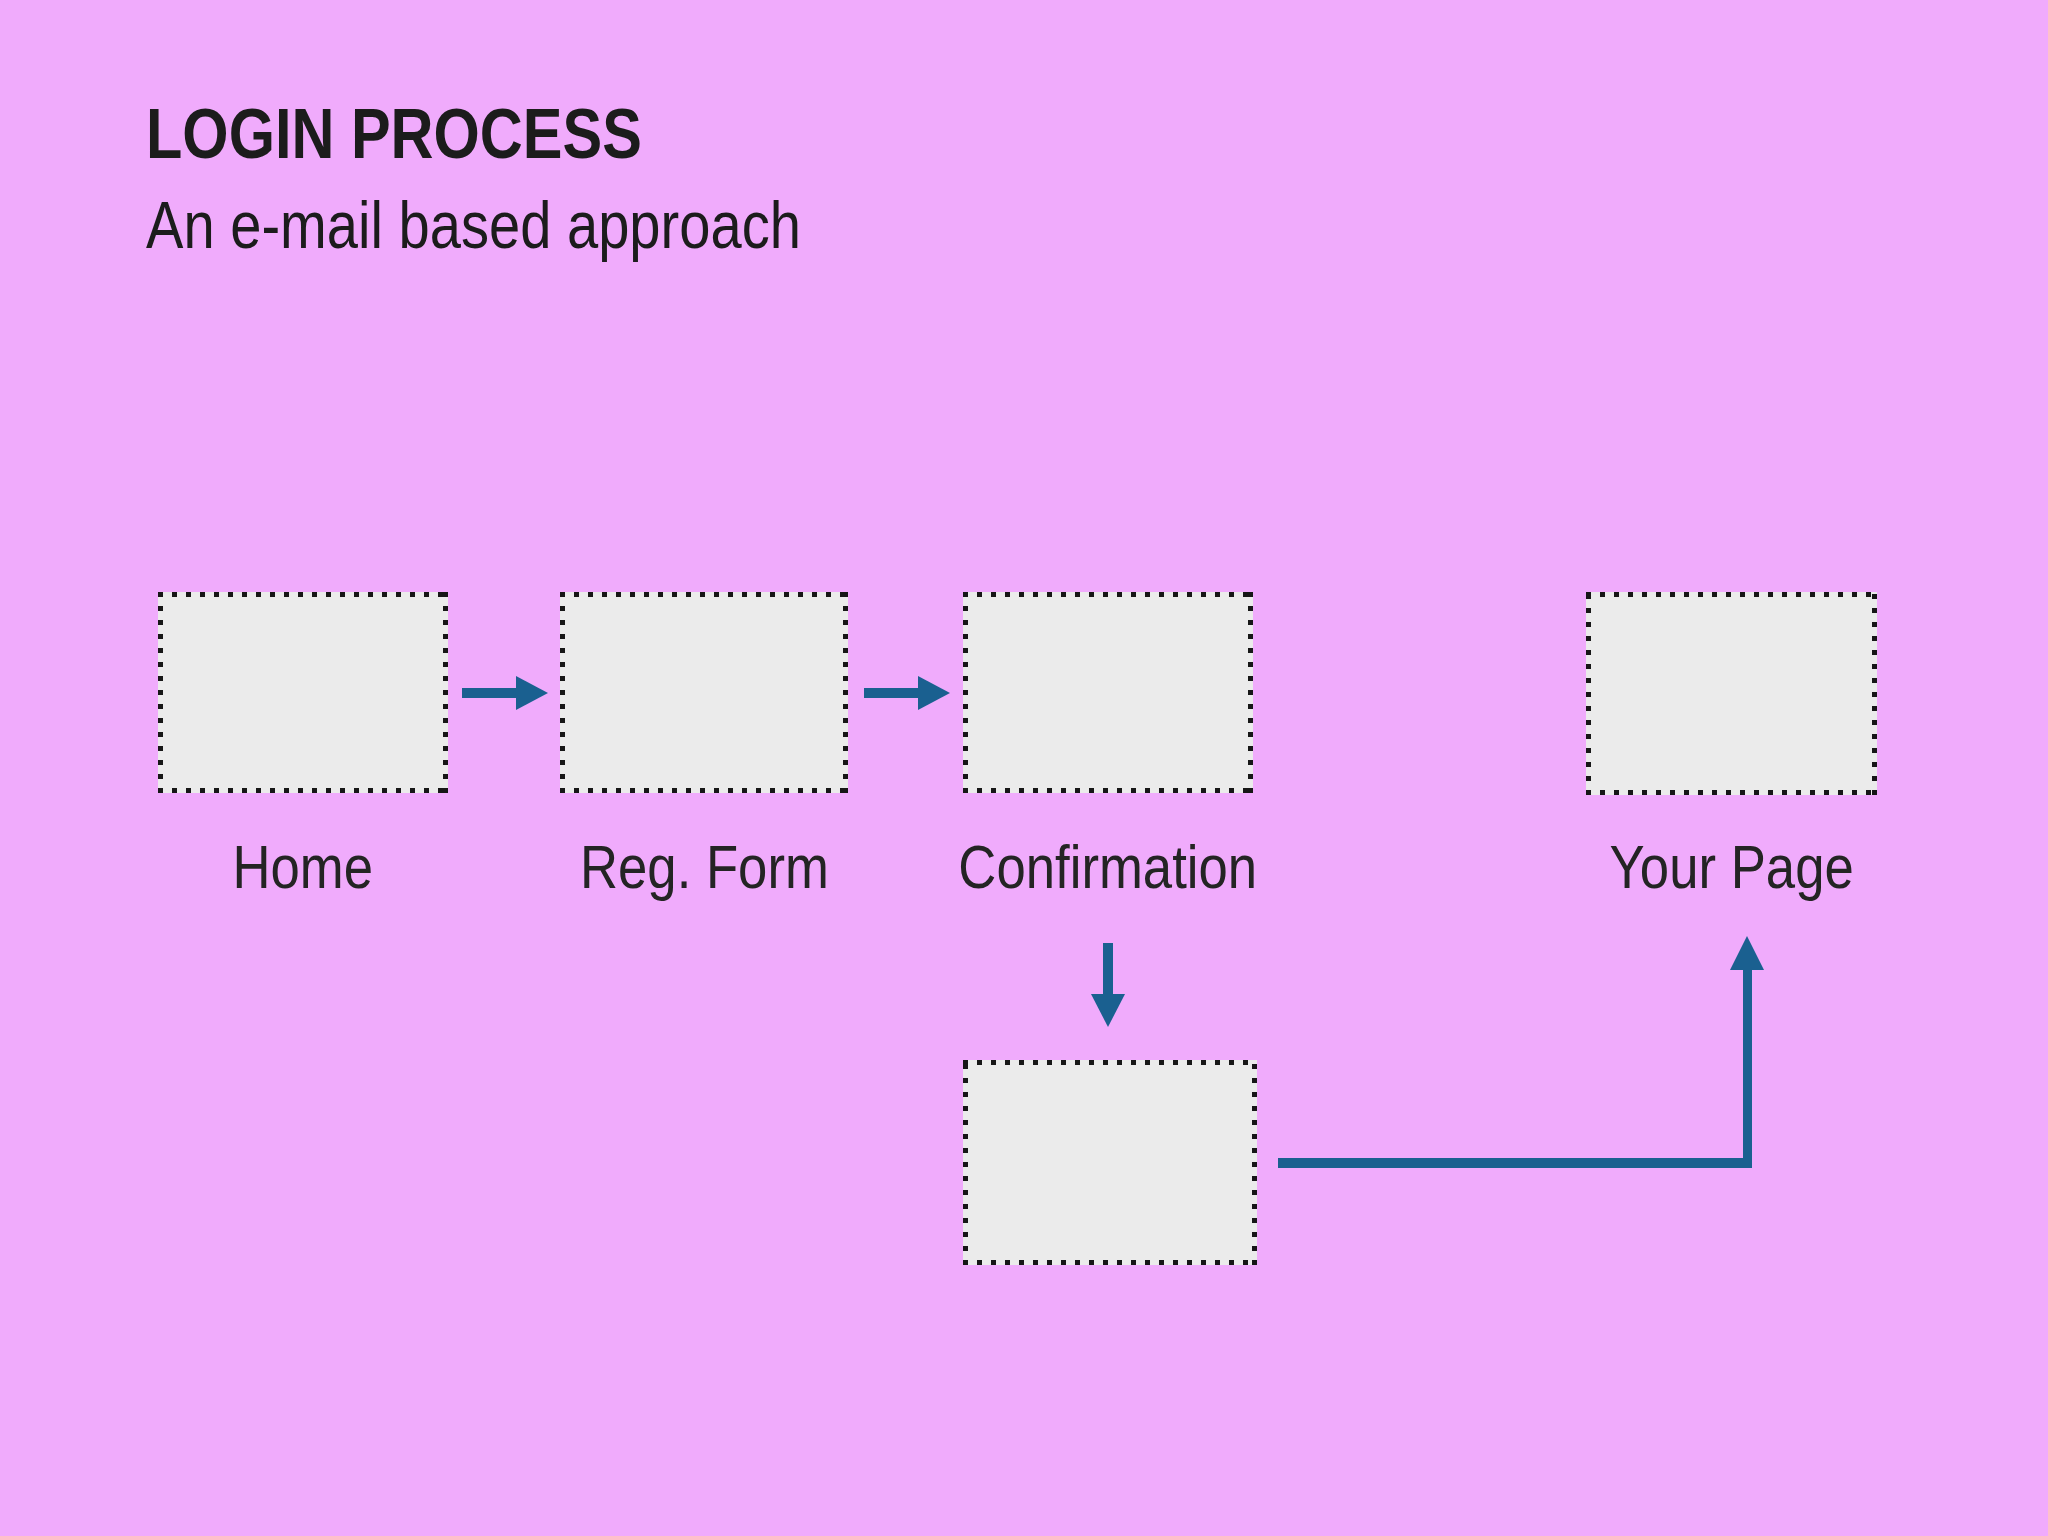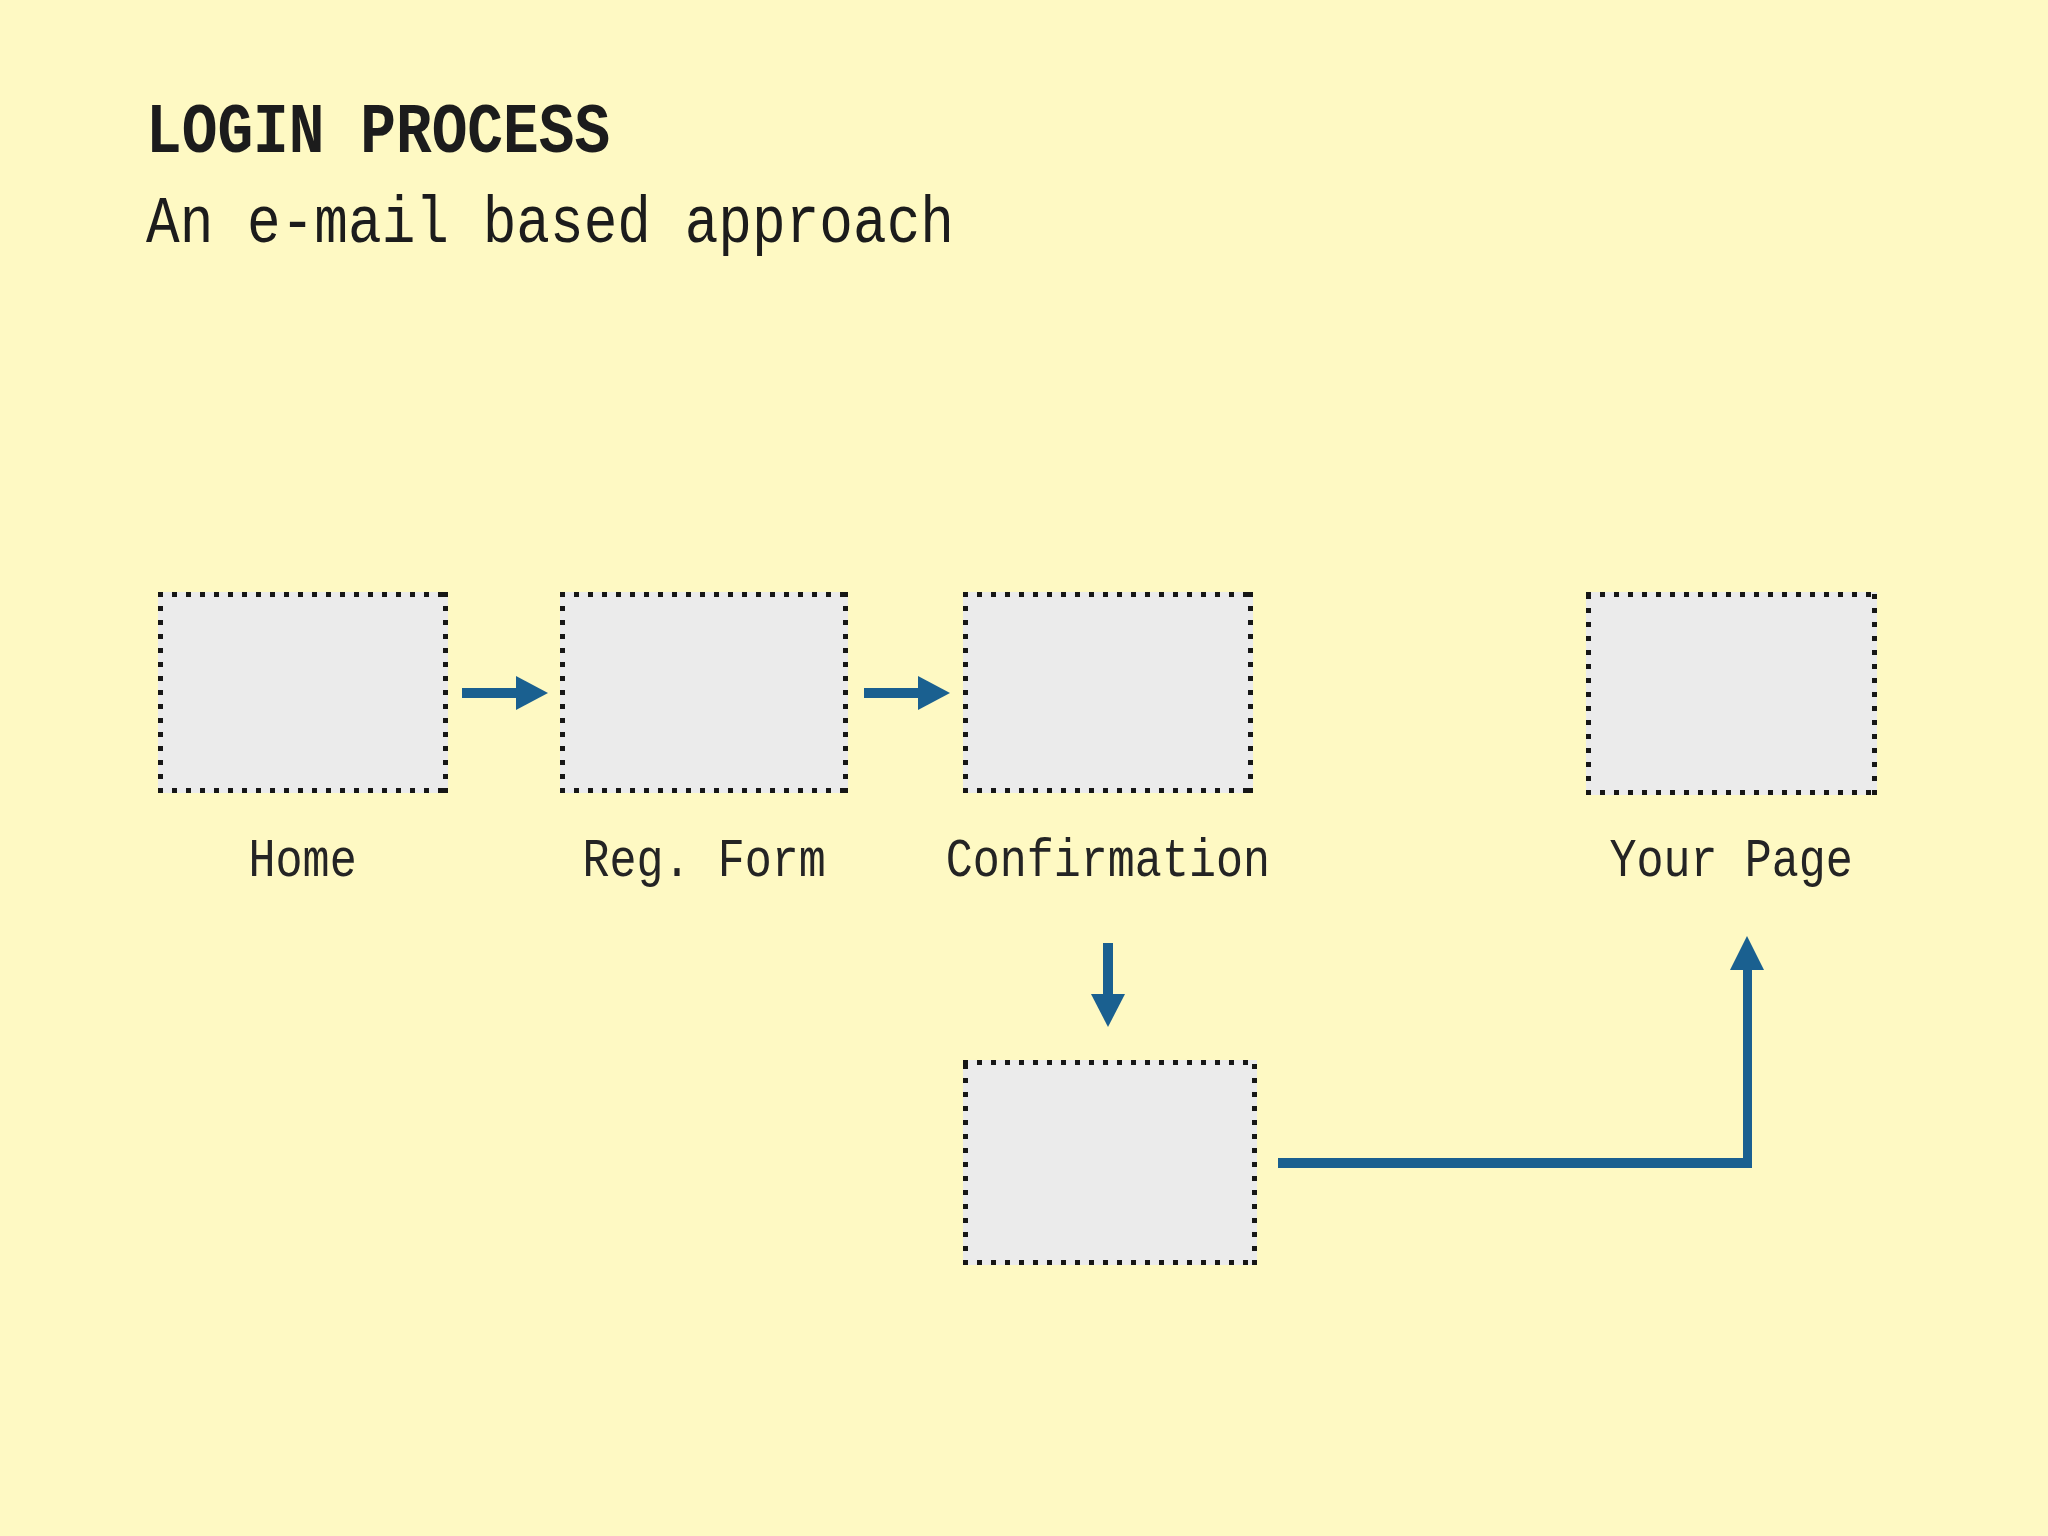--- a/index.html
+++ b/index.html
@@ -1,21 +1,21 @@
 <!DOCTYPE html>
 <html><head>
 <meta charset="utf-8">
 <style>
   html,body{margin:0;padding:0;background:#fff;}
   .stage{
     position:relative;
     width:2048px;height:1536px;
-    background:#fef9c3;
+    background:#f0abfc;
     overflow:hidden;
-    font-family:Liberation Mono, monospace;
+    font-family:Liberation Sans, sans-serif;
     color:#222;
   }
   
   .title{
     position:absolute;left:146px;top:99px;
     font-size:70px;font-weight:bold;line-height:1;
     letter-spacing:0px;color:#1c1c1c;
     transform:scaleX(0.85);transform-origin:0 0;
     white-space:nowrap;
   }
@@ -40,21 +40,21 @@
     background-repeat:no-repeat;
   }
   .box-home        {left:158px; top:592px; width:290px; height:201px;}
   .box-reg-form    {left:560px; top:592px; width:288px; height:201px;}
   .box-confirmation{left:963px; top:592px; width:290px; height:201px;}
   .box-your-page   {left:1586px;top:592px; width:291px; height:203px;}
   .box-email       {left:963px; top:1060px;width:294px; height:205px;}
   
   .nlabel{
     position:absolute;top:836px;
-    font-size:53px;line-height:1;color:#242424;
+    font-size:62px;line-height:1;color:#242424;
     text-align:center;white-space:nowrap;
   }
   .nlabel > span{display:inline-block;transform:scaleX(0.85);transform-origin:50% 50%;}
   .lab-home        {left:108px; width:390px;}
   .lab-reg-form    {left:510px; width:388px;}
   .lab-confirmation{left:913px; width:390px;}
   .lab-your-page   {left:1536px;width:391px;}
   .lab-email       {left:913px; width:394px; top:1304px;}
   
   .shaft{position:absolute;background:#1a6090;}

